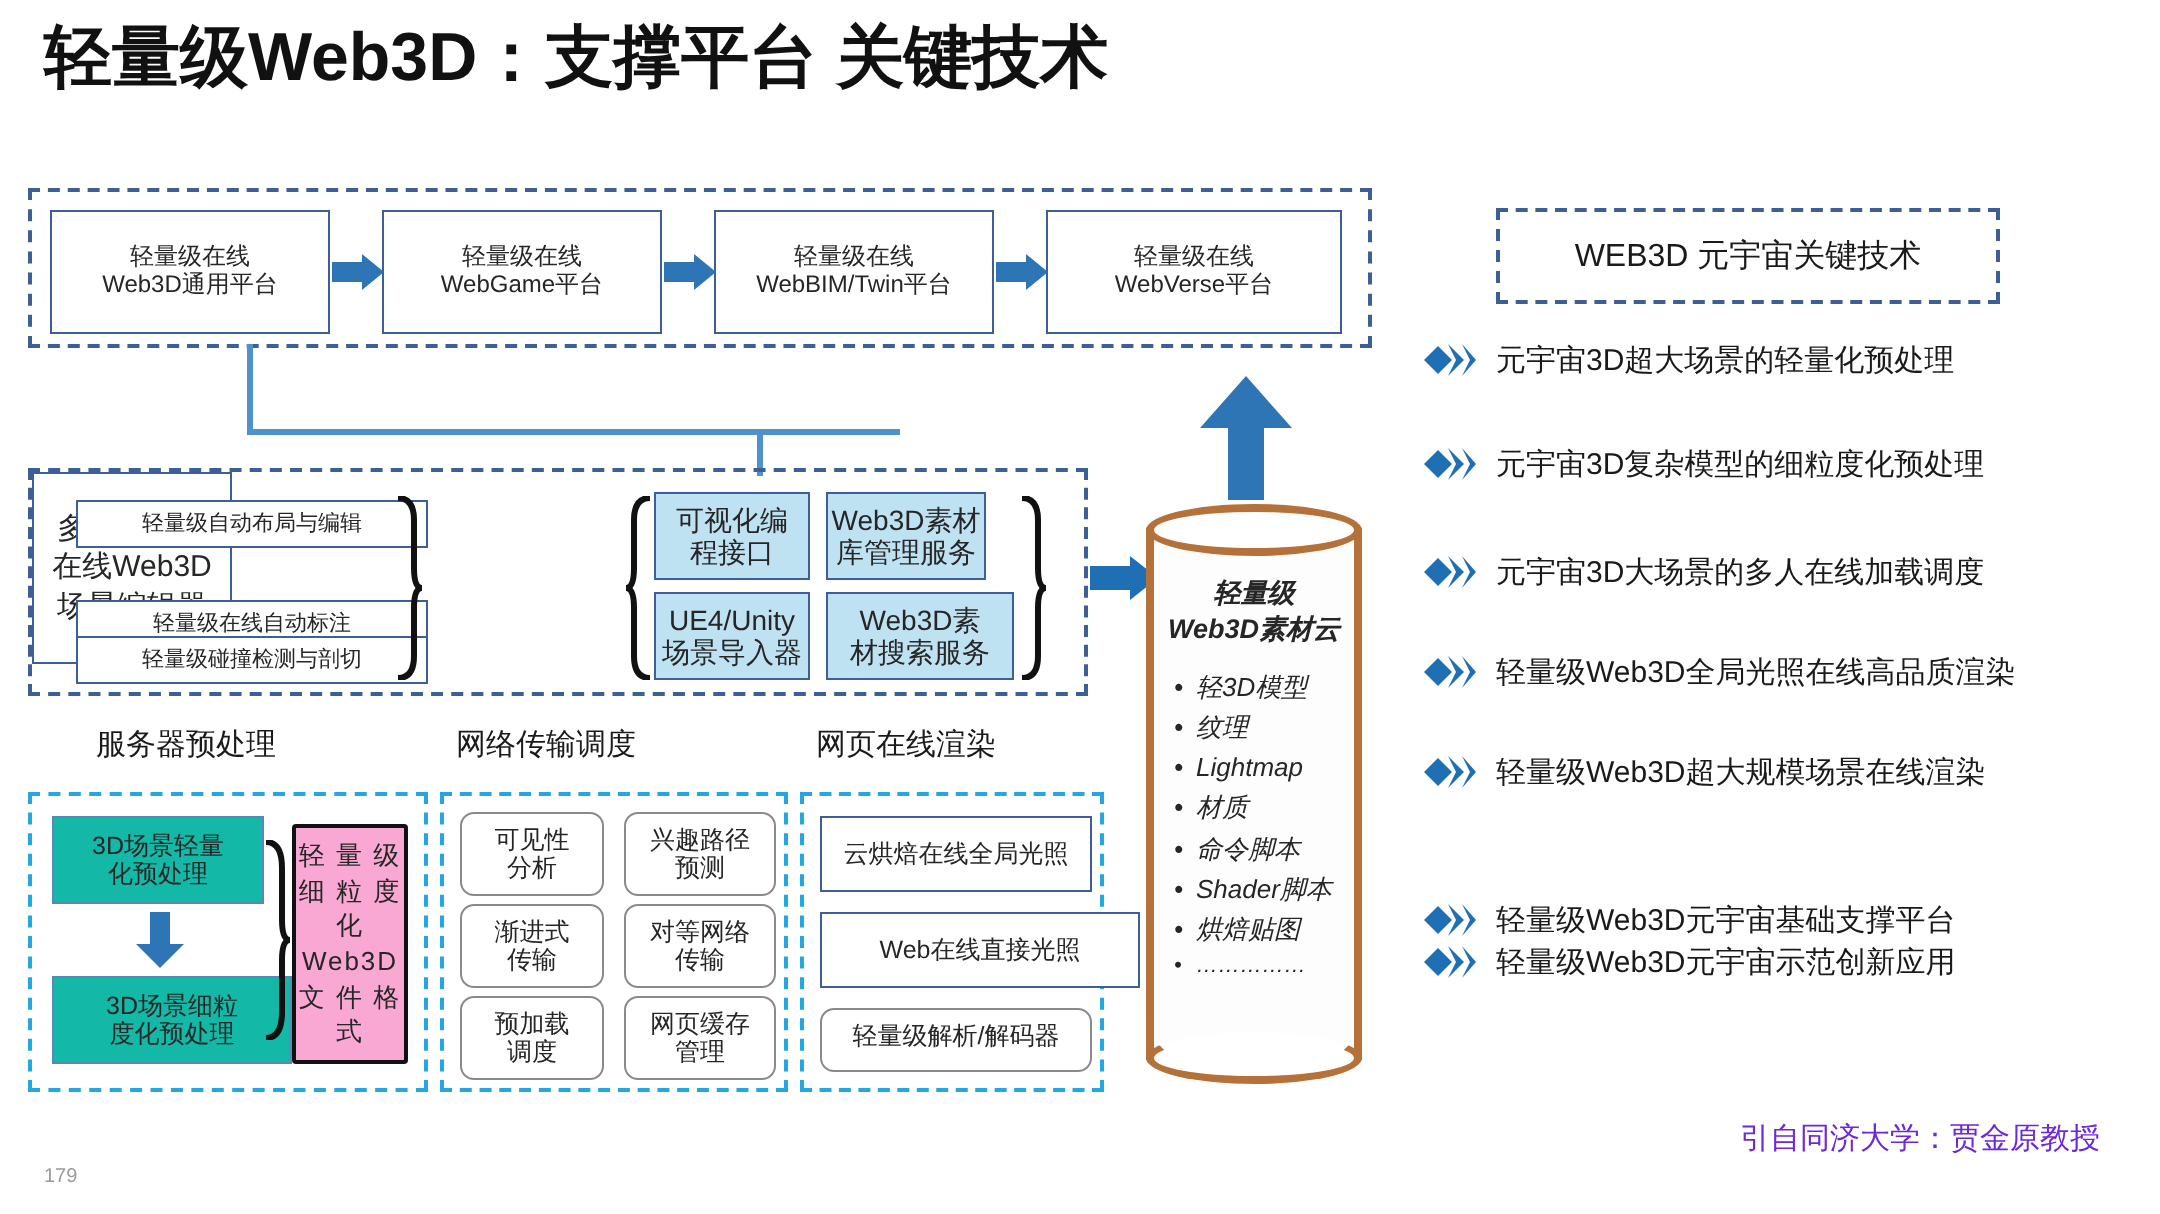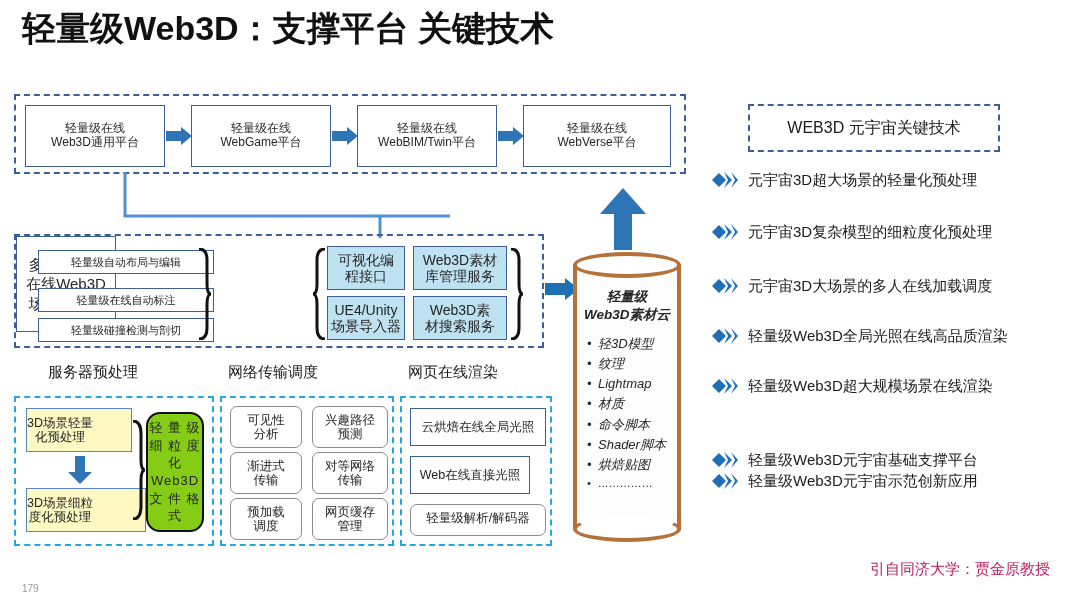--- a/index.html
+++ b/index.html
@@ -30,22 +30,22 @@
     border:1.5px solid #3b5f96;background:#bfe2f3;
     display:flex;align-items:center;justify-content:center;text-align:center;
     line-height:1.15;
   }
   .graybox{
     border:1.5px solid #8a8a8a;background:#ffffff;border-radius:7px;
     display:flex;align-items:center;justify-content:center;text-align:center;
     line-height:1.15;
   }
   .lightbox{
-    border:1.5px solid #5b86b8;background:#fef9c3;
-    display:flex;align-items:center;justify-content:flex-start;text-align:center;
+    border:1.5px solid #5b86b8;background:#14b8a6;
+    display:flex;align-items:center;justify-content:center;text-align:center;
     line-height:1.15;
   }
 
   
   #top-group{left:14px;top:94px;width:672px;height:80px;}
   .plat{
     width:140px;height:62px;top:9px;font-size:12px;
   }
   .arrow-r{
     position:absolute;width:26px;height:18px;
@@ -105,37 +105,37 @@
     font-size:15px;color:#1a1a1a;white-space:nowrap;
   }
   .chev{flex:0 0 auto;}
 
   
   .sec-head{
     position:absolute;font-size:15px;color:#1a1a1a;white-space:nowrap;
   }
   .bl-box{font-size:12.5px;}
   .fmt-box{
-    border:2px solid #111111;border-radius:14px;background:#84cc16;
+    border:2px solid #111111;border-radius:2px;background:#f9a8d4;
     display:flex;align-items:center;justify-content:center;text-align:center;
     font-size:13px;line-height:1.35;letter-spacing:1px;padding:0;
     box-sizing:border-box;
   }
   .mid-cell{font-size:12.5px;}
   .rt-box{font-size:12.5px;}
   .rt-over{
     position:relative;overflow:visible;
   }
   .rt-over span{position:absolute;left:0;right:0;top:6px;text-align:center;}
 
   .pagenum{
     position:absolute;left:22px;top:583px;font-size:10px;color:#9a9a9a;
   }
   .credit{
-    position:absolute;right:30px;top:560px;font-size:15px;color:#be185d;
+    position:absolute;right:30px;top:560px;font-size:15px;color:#6d28d9;
   }
 </style>
 </head>
 <body>
 
 <div class="slide">
 
   <div class="title">轻量级Web3D：支撑平台 关键技术</div>
 
   <div class="abs dash-blue" id="top-group">
@@ -170,21 +170,21 @@
   <svg class="abs" style="left:100px;top:172px;width:350px;height:66px;" viewBox="0 0 350 66">
     <path d="M25 0 V44 H355" stroke="#4f91cd" stroke-width="3" fill="none"></path>
     <path d="M280 44 V66" stroke="#4f91cd" stroke-width="3" fill="none"></path>
   </svg>
 
   <div class="abs dash-blue" id="mid-group">
 
     <div class="abs solidbox m-left" style="left:6px;top:14px;">
       <span>轻量级自动布局与编辑</span>
     </div>
-    <div class="abs solidbox m-left" style="left:6px;top:52px;">
+    <div class="abs solidbox m-left" style="left:6px;top:64px;">
       <span>轻量级在线自动标注</span>
     </div>
     <div class="abs solidbox m-left" style="left:6px;top:82px;">
       <span>轻量级碰撞检测与剖切</span>
     </div>
 
     <svg class="brace" style="left:182px;top:12px;width:14px;height:92px;" viewBox="0 0 14 92">
       <path d="M1 1 Q9 1 9 12 V36 Q9 46 13 46 Q9 46 9 56 V80 Q9 91 1 91" stroke="#111" stroke-width="3" fill="none"></path>
     </svg>
 
@@ -195,21 +195,21 @@
     </div>
 
     <svg class="brace" style="left:296px;top:12px;width:14px;height:92px;" viewBox="0 0 14 92">
       <path d="M13 1 Q5 1 5 12 V36 Q5 46 1 46 Q5 46 5 56 V80 Q5 91 13 91" stroke="#111" stroke-width="3" fill="none"></path>
     </svg>
 
     <div class="abs fillbox m-cell" style="left:311px;top:10px;width:78px;">
       <span style="white-space:pre-line">可视化编
 程接口</span>
     </div>
-    <div class="abs fillbox m-cell" style="left:397px;top:10px;width:94px;">
+    <div class="abs fillbox m-cell" style="left:397px;top:10px;width:80px;">
       <span style="white-space:pre-line">Web3D素材
 库管理服务</span>
     </div>
     <div class="abs fillbox m-cell" style="left:311px;top:60px;width:78px;">
       <span style="white-space:pre-line">UE4/Unity
 场景导入器</span>
     </div>
     <div class="abs fillbox m-cell" style="left:397px;top:60px;width:94px;">
       <span style="white-space:pre-line">Web3D素
 材搜索服务</span>
@@ -361,21 +361,21 @@
     <div class="abs graybox mid-cell" style="left:90px;top:100px;width:76px;height:42px;">
       <span style="white-space:pre-line">网页缓存
 管理</span>
     </div>
   </div>
 
   <div class="abs dash-cyan" style="left:400px;top:396px;width:152px;height:150px;">
     <div class="abs solidbox rt-box" style="left:8px;top:10px;width:136px;height:38px;justify-content:center;">
       <span>云烘焙在线全局光照</span>
     </div>
-    <div class="abs solidbox rt-box" style="left:8px;top:58px;width:120px;height:38px;">
+    <div class="abs solidbox rt-box" style="left:8px;top:58px;width:160px;height:38px;">
       <span>Web在线直接光照</span>
     </div>
     <div class="abs graybox rt-box rt-over" style="left:8px;top:106px;width:136px;height:32px;">
       <span>轻量级解析/解码器</span>
     </div>
   </div>
 
   <div class="pagenum">179</div>
   <div class="credit">引自同济大学：贾金原教授</div>
 

